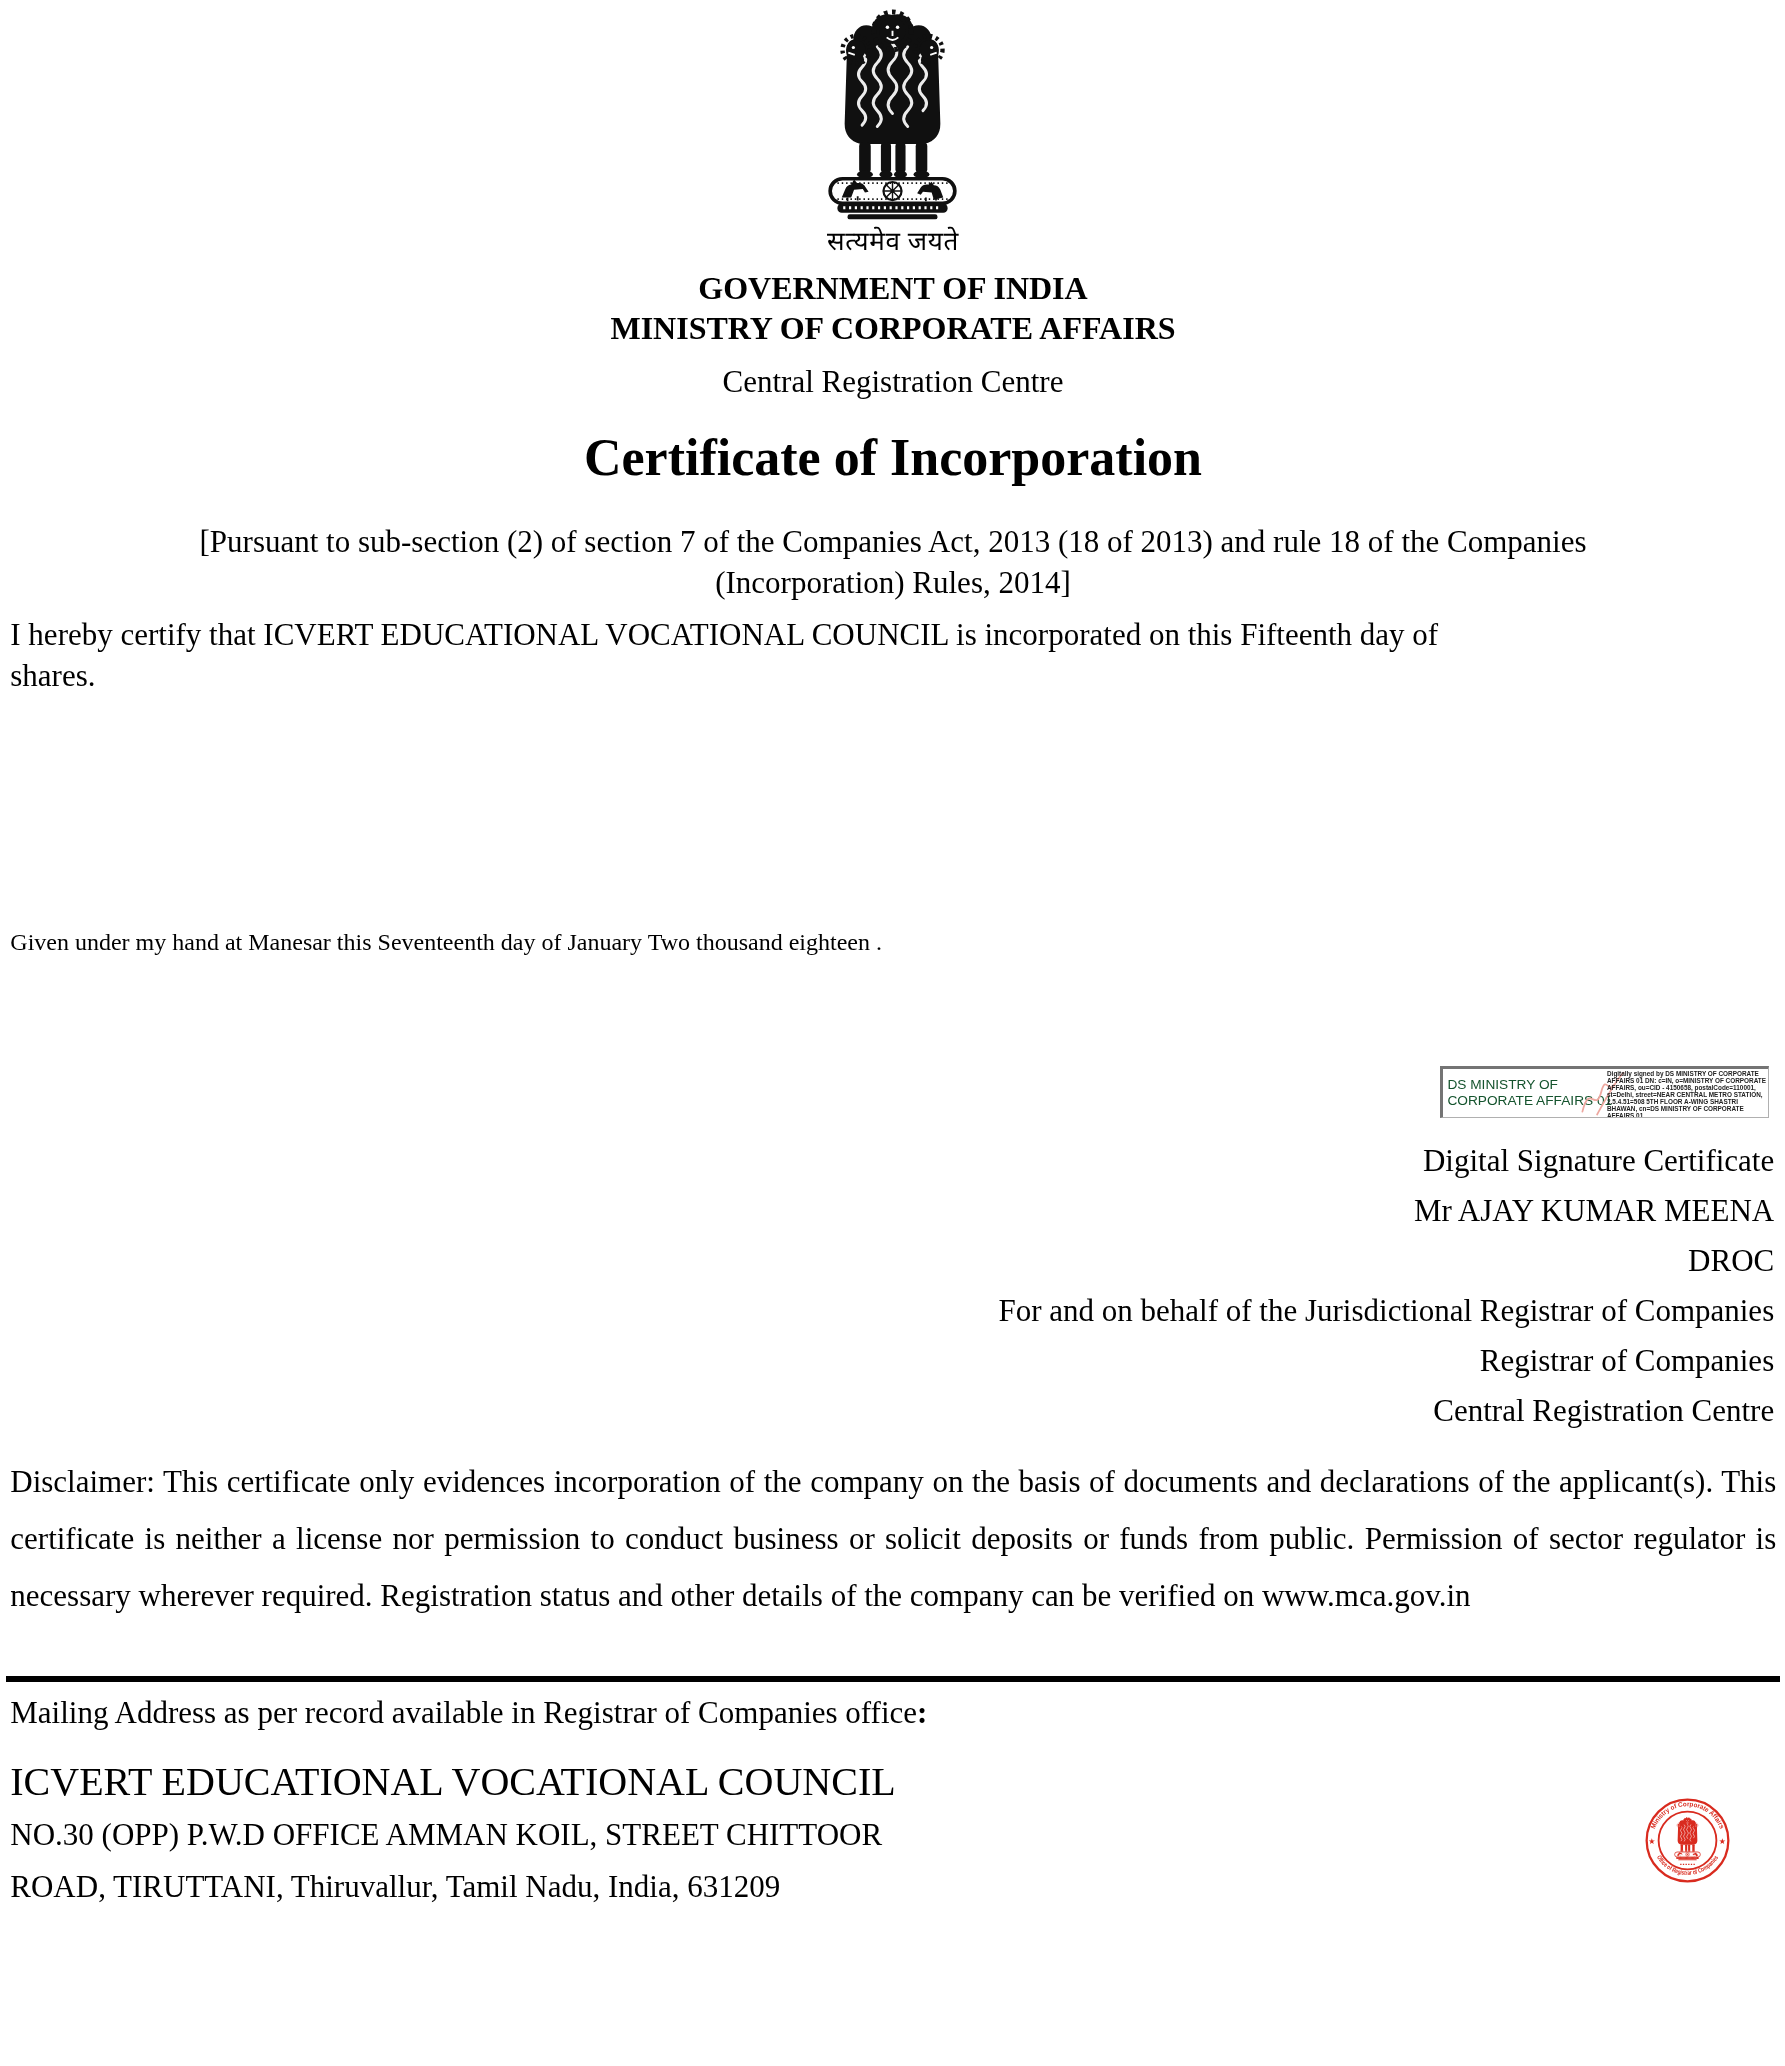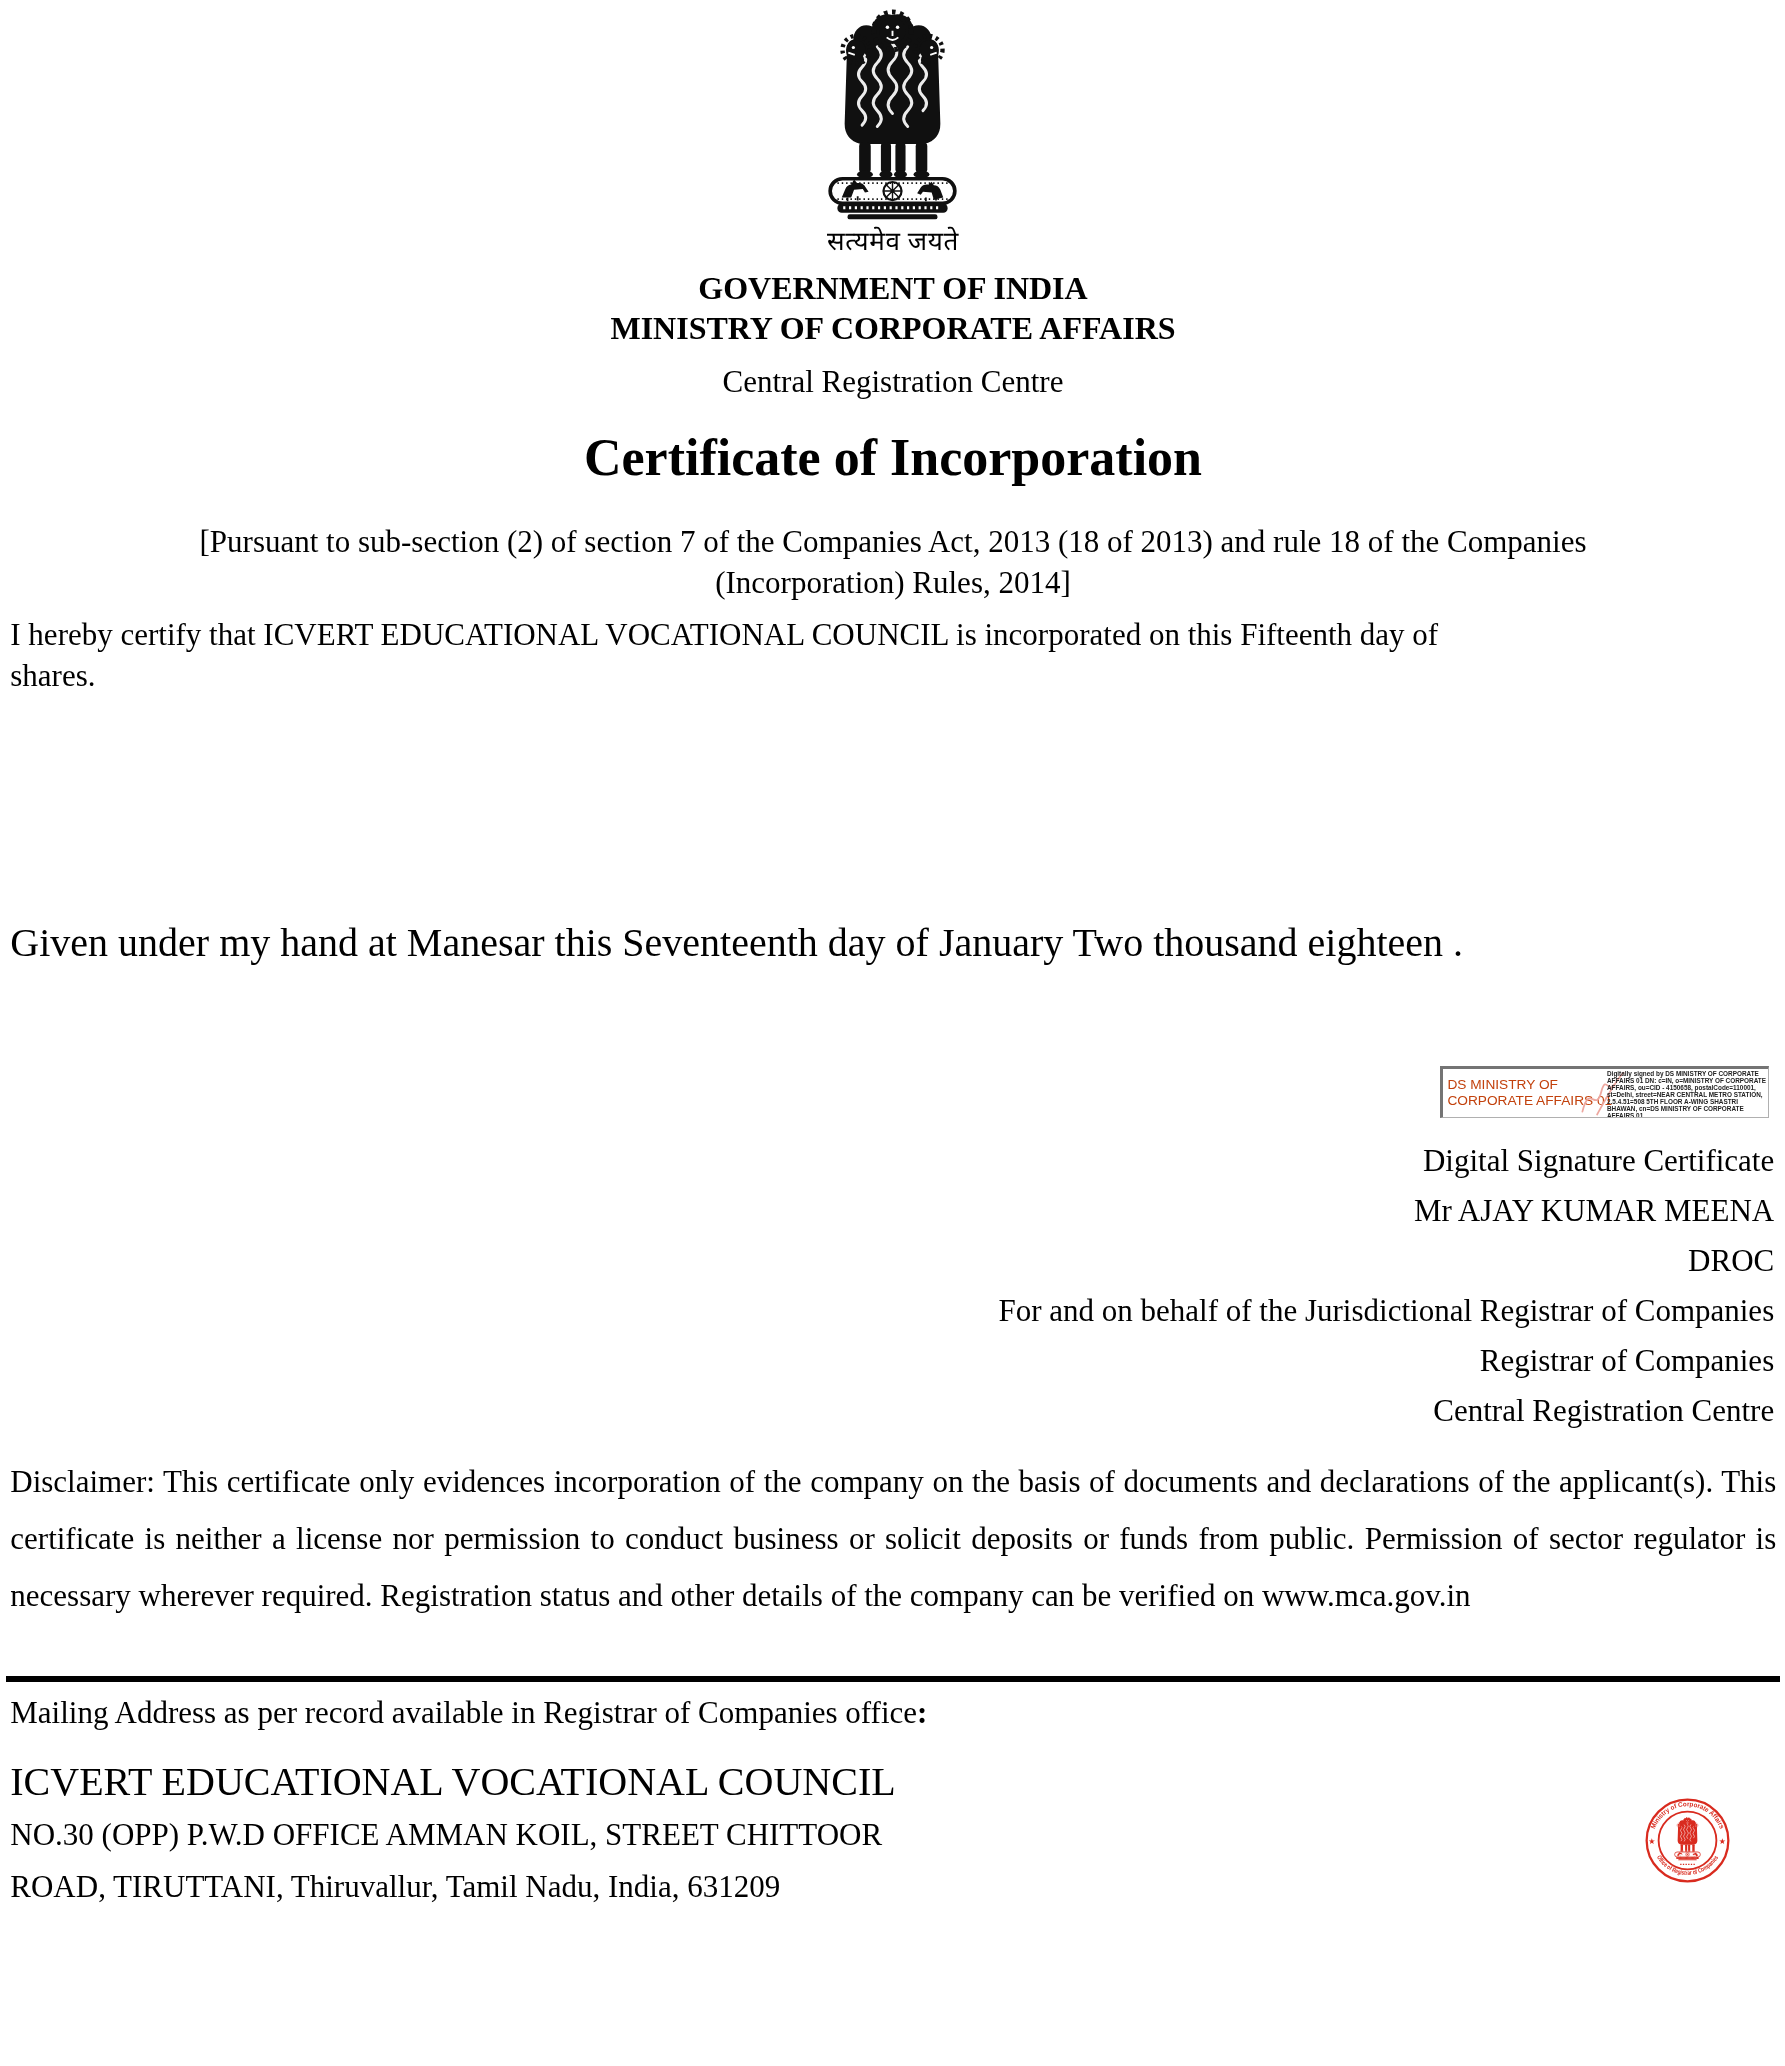--- a/index.html
+++ b/index.html
@@ -23,34 +23,34 @@
   .gov       { top:270px; font-size:32px; font-weight:bold; line-height:37px; }
   .ministry  { top:310px; font-size:32px; font-weight:bold; line-height:37px; }
   .crc       { top:363px; font-size:31px; line-height:37px; }
   .cert-title{ top:427px; font-size:52px; font-weight:bold; line-height:62px; }
 
   .pursuant  { top:521px; font-size:31px; line-height:41px; }
 
   .certify   { top:614px; left:10.3px; width:1765px; font-size:31px; line-height:41px;
                height:111px; overflow:hidden; text-align:left; }
   .cin       { top:766px; left:10.3px; width:1765px; font-size:31px; line-height:41px; white-space:pre-wrap; }
-  .given     { top:922px; left:10.3px; width:1765px; font-size:40px; line-height:41px; white-space:pre-wrap; }
+  .given     { top:922px; left:10.3px; width:1765px; font-size:24px; line-height:41px; white-space:pre-wrap; }
 
   
   .sig-box {
     left:1440px; top:1066px; width:329px; height:52px;
     background:#fff;
     border-top:3px solid #747474; border-left:3.7px solid #747474;
     border-right:1.5px solid #b0b0b0; border-bottom:1.5px solid #b0b0b0;
     overflow:hidden;
   }
   .sig-label {
     position:absolute; left:4.4px; top:8.1px; width:151px;
     font-family:"Liberation Sans", sans-serif;
-    font-size:13.7px; line-height:15.5px; color:#c2410c; white-space:nowrap;
+    font-size:13.7px; line-height:15.5px; color:#14532d; white-space:nowrap;
   }
   .sig-flourish { position:absolute; left:134px; top:0px; width:49px; height:47px; }
   .sig-small {
     position:absolute; left:164px; top:2.2px; width:162px;
     font-family:"Liberation Sans", sans-serif;
     font-size:6.4px; line-height:6.9px; font-weight:bold; color:#222;
   }
 
   
   .signatory { top:1136px; right:11.8px; left:10.3px; text-align:right;

